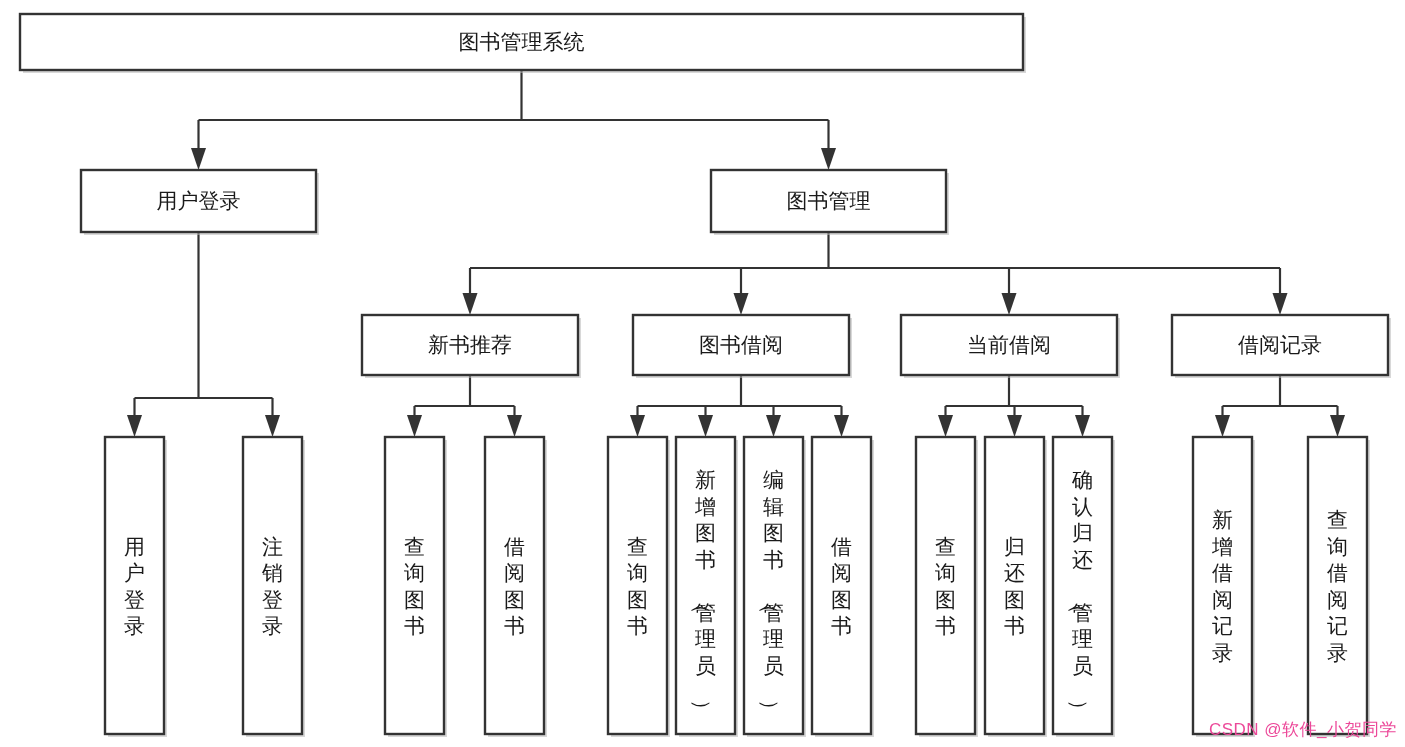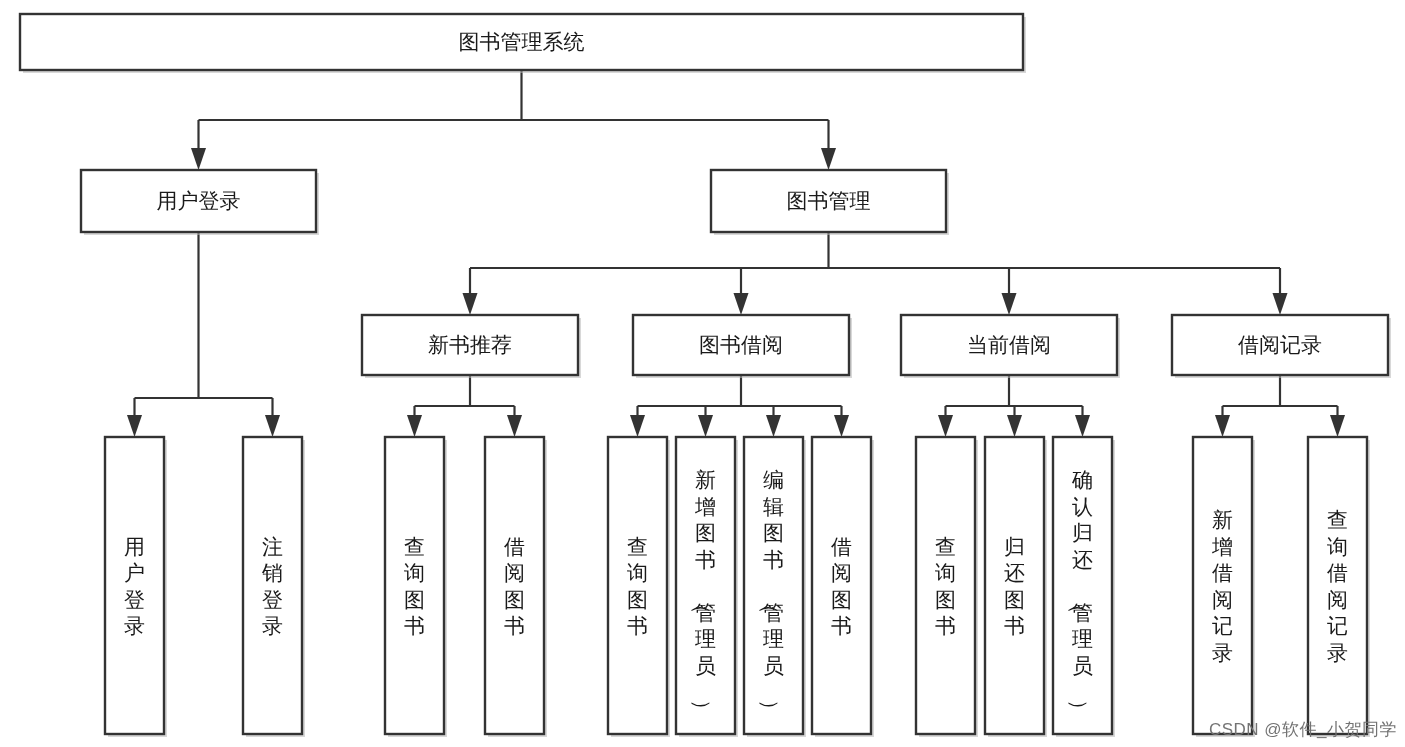--- a/index.html
+++ b/index.html
@@ -59,21 +59,21 @@
     font-size: 21px;
     fill: #1a1a1a;
     text-anchor: middle;
   }
   .watermark-text {
     position: absolute;
     right: 8px;
     bottom: 6px;
     font-family: "Liberation Sans", "DejaVu Sans", sans-serif;
     font-size: 17px;
-    color: #737373;
+    color: #ec4899;
     white-space: nowrap;
     letter-spacing: 0.5px;
     pointer-events: none;
     margin-top: 8px;
   }
 </style>
 </head>
 <body>
 
 <div id="diagram-root">

